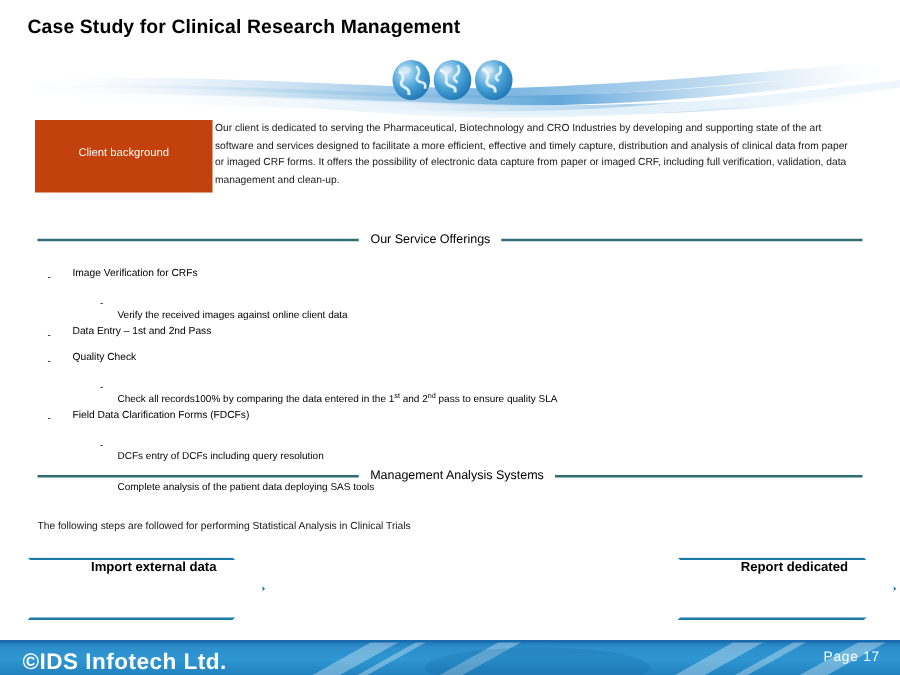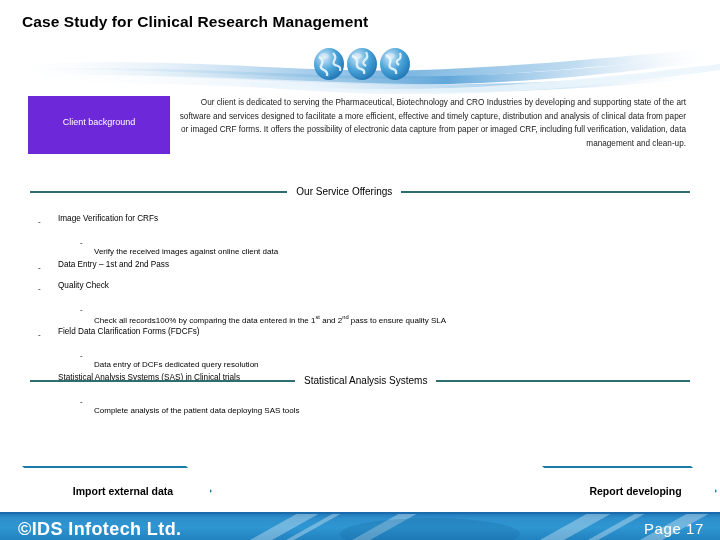--- a/index.html
+++ b/index.html
@@ -44,40 +44,40 @@
     height: 34px;
   }
 
   
   .client-box {
     position: absolute;
     left: 28px;
     top: 96px;
     width: 142px;
     height: 58px;
-    background: #6d28d9;
+    background: #c2410c;
   }
   .client-box-label {
     position: absolute;
     left: 0;
     right: 0;
     top: 21px;
     text-align: center;
     font-size: 9px;
     color: #ffffff;
   }
   .client-para {
     position: absolute;
     left: 172px;
     top: 96px;
     width: 514px;
     font-size: 8.2px;
     line-height: 13.5px;
     color: #1a1a1a;
-    text-align: right;
+    text-align: left;
   }
 
   
   .section-head {
     position: absolute;
     left: 30px;
     width: 660px;
     display: flex;
     align-items: center;
     gap: 9px;
@@ -148,27 +148,25 @@
     left: 22px;
     top: 446px;
     width: 672px;
     height: 50px;
   }
   .chev {
     position: absolute;
     top: 0;
     height: 50px;
     display: flex;
-    align-items: center;
     justify-content: center;
     box-sizing: border-box;
     background: #ffffff;
     border: 2.5px solid #1B7BA8;
     clip-path: polygon(0% 0%, calc(100% - 26px) 0%, 100% 50%, calc(100% - 26px) 100%, 0% 100%, 26px 50%);
-    margin-top: 20px;
     -webkit-clip-path: polygon(0% 0%, calc(100% - 26px) 0%, 100% 50%, calc(100% - 26px) 100%, 0% 100%, 26px 50%);
   }
   .chev-label {
     font-size: 10.5px;
     font-weight: bold;
     color: #000000;
     white-space: nowrap;
     padding-left: 12px;
   }
   .chev-0 { left: 0px;   width: 190px; }
@@ -203,21 +201,21 @@
     top: 7px;
     font-size: 18px;
     font-weight: bold;
     color: #ffffff;
     letter-spacing: 0.4px;
   }
   .footer-right {
     position: absolute;
     right: 16px;
     top: 8px;
-    font-size: 15px;
+    font-size: 11px;
     color: #ffffff;
     letter-spacing: 0.6px;
   }
 </style>
 </head>
 <body>
 
 <div id="slide">
 
   <div class="slide-title">Case Study for Clinical Research Management</div>
@@ -310,45 +308,42 @@
       <div class="bullet-row lvl2">
         <span class="bullet-mark">-</span>
         <span class="bullet-text">Check all records100% by comparing the data entered in the 1<sup>st</sup> and 2<sup>nd</sup> pass to ensure quality SLA</span>
       </div>
       <div class="bullet-row lvl1">
         <span class="bullet-mark">-</span>
         <span class="bullet-text">Field Data Clarification Forms (FDCFs)</span>
       </div>
       <div class="bullet-row lvl2">
         <span class="bullet-mark">-</span>
-        <span class="bullet-text">Data entry of DCFs dedicated query resolution</span>
-      </div>
-      <div class="bullet-row lvl1">
-        <span class="bullet-mark">-</span>
-        <span class="bullet-text">Statistical Analysis Systems (SAS) in Clinical trials</span>
+        <span class="bullet-text">DCFs entry of DCFs including query resolution</span>
       </div>
       <div class="bullet-row lvl2">
         <span class="bullet-mark">-</span>
         <span class="bullet-text">Complete analysis of the patient data deploying SAS tools</span>
       </div>
     </div>
 
   <div class="section-head" id="head-sas">
     <span class="rule left"></span>
-    <span class="label">Statistical Analysis Systems</span>
+    <span class="label">Management Analysis Systems</span>
     <span class="rule right"></span>
   </div>
 
+  <div class="sas-intro">The following steps are followed for performing Statistical Analysis in Clinical Trials</div>
 
   <div class="chev-row">
       <div class="chev chev-0" style="border-color: rgb(27, 123, 168);">
         <span class="chev-label">Import external data</span>
       </div>
       <div class="chev chev-3" style="border-color: rgb(27, 123, 168);">
-        <span class="chev-label">Report developing</span>
+        <span class="chev-label">Report dedicated</span>
       </div>
     </div>
 
   <div class="footer">
     <svg class="footer-streaks" viewBox="0 0 720 28" preserveAspectRatio="none">
       <g opacity="0.32" fill="#ffffff">
         <polygon points="250,28 300,0 322,0 272,28"></polygon>
         <polygon points="286,28 336,0 344,0 294,28"></polygon>
         <polygon points="352,28 402,0 420,0 370,28"></polygon>
         <polygon points="540,28 590,0 614,0 564,28"></polygon>

